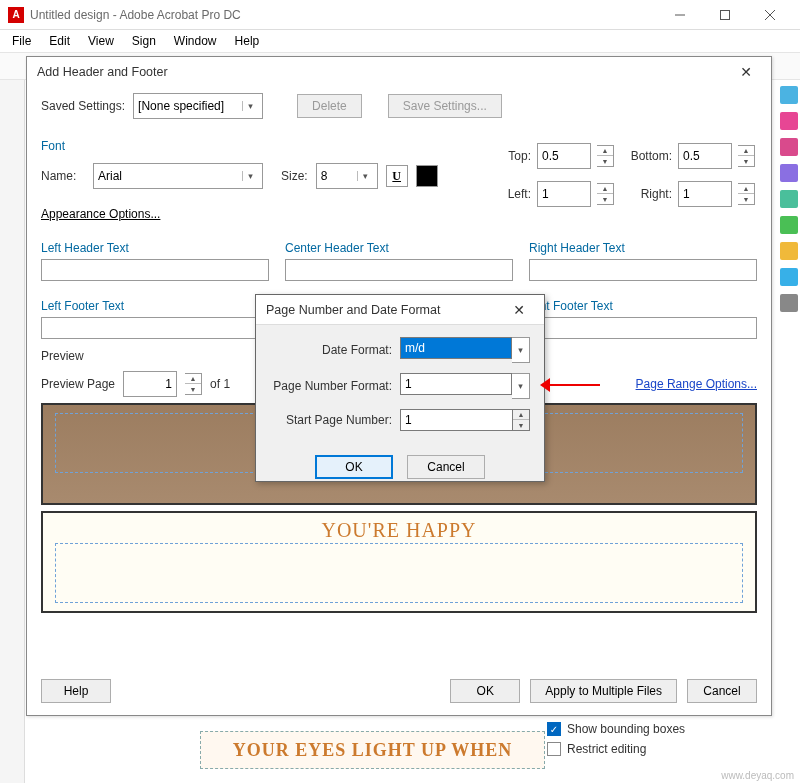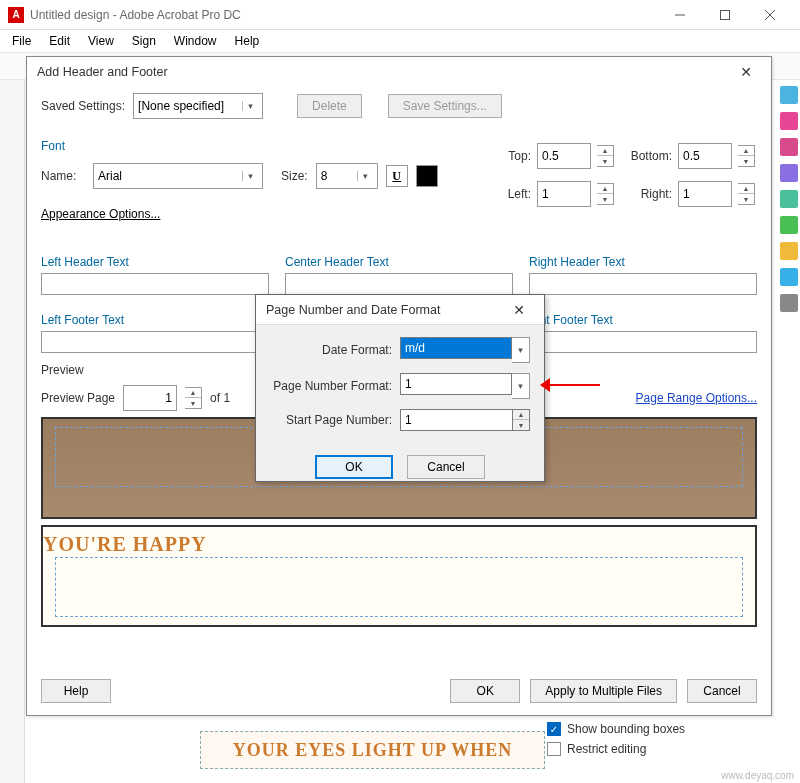--- a/index.html
+++ b/index.html
@@ -39,21 +39,21 @@
   .group-lbl { color:#0369a1; margin:6px 0 4px 0; }
   .txtbox { border:1px solid #999; height:22px; background:#fff; }
   .link { color:#1a46c8; text-decoration:underline; }
   .link.active { color:#000000; }
   .section-h { font-size:12px; color:#333; }
   .preview-box { margin-top:10px; }
   .pv-outer { border:2px solid #333; height:102px; margin-top:6px; position:relative; background:linear-gradient(#9c7d60,#a88a6e); }
   .pv-outer.top::after { content:""; position:absolute; inset:0; border:1px dashed #6fa2d8; margin:8px 12px 30px 12px; pointer-events:none; }
   .pv-outer.bot { background:#fffdf4; }
   .pv-outer.bot::after { content:""; position:absolute; inset:0; border:1px dashed #6fa2d8; margin:30px 12px 8px 12px; pointer-events:none; }
-  .pv-text { position:absolute; left:0; right:0; top:6px; font-family:Georgia,serif; color:#cc7a2e; font-size:20px; font-weight:bold; letter-spacing:1px;}
+  .pv-text { position:absolute; left:0; right:0; top:6px; text-align:center; font-family:Georgia,serif; color:#cc7a2e; font-size:20px; font-weight:normal; letter-spacing:1px;}
   .under-btn { height:22px; width:22px; border:1px solid #999; display:flex; align-items:center; justify-content:center; font-weight:bold; text-decoration:underline; font-family:serif; }
   .color-swatch { height:22px; width:22px; border:1px solid #999; background:#000; }
   .dlg1-footer { position:absolute; left:14px; right:14px; bottom:12px; display:flex; gap:10px; }
   .dlg1-footer .spacer { flex:1; }
   
   .dlg2 { position:absolute; left:255px; top:294px; width:290px; height:188px; background:#f0f0f0; border:1px solid #666; box-shadow:2px 2px 6px rgba(0,0,0,.25); z-index:10; }
   .dlg2 .dlg-title { background:#fff; border-bottom:1px solid #ddd; }
   .dlg2 .body { padding:12px 14px 8px 14px; }
   .dlg2 .frow { display:flex; align-items:center; margin-bottom:10px; }
   .dlg2 .flab { width:130px; text-align:right; padding-right:8px; color:#333; }
@@ -203,21 +203,21 @@
               <span style="flex:1">1</span>
             </div>
           <div class="spin">
               <div class="spbtn">▲</div>
               <div class="spbtn">▼</div>
             </div>
         </div>
       </div>
     </div>
 
-    <div class="row" style="gap:16px; margin-top:28px;">
+    <div class="row" style="gap:16px; margin-top:14px;">
       <div style="flex:1">
         <div class="group-lbl">Left Header Text</div>
         <div class="txtbox"></div>
       </div>
       <div style="flex:1">
         <div class="group-lbl">Center Header Text</div>
         <div class="txtbox"></div>
       </div>
       <div style="flex:1">
         <div class="group-lbl">Right Header Text</div>

